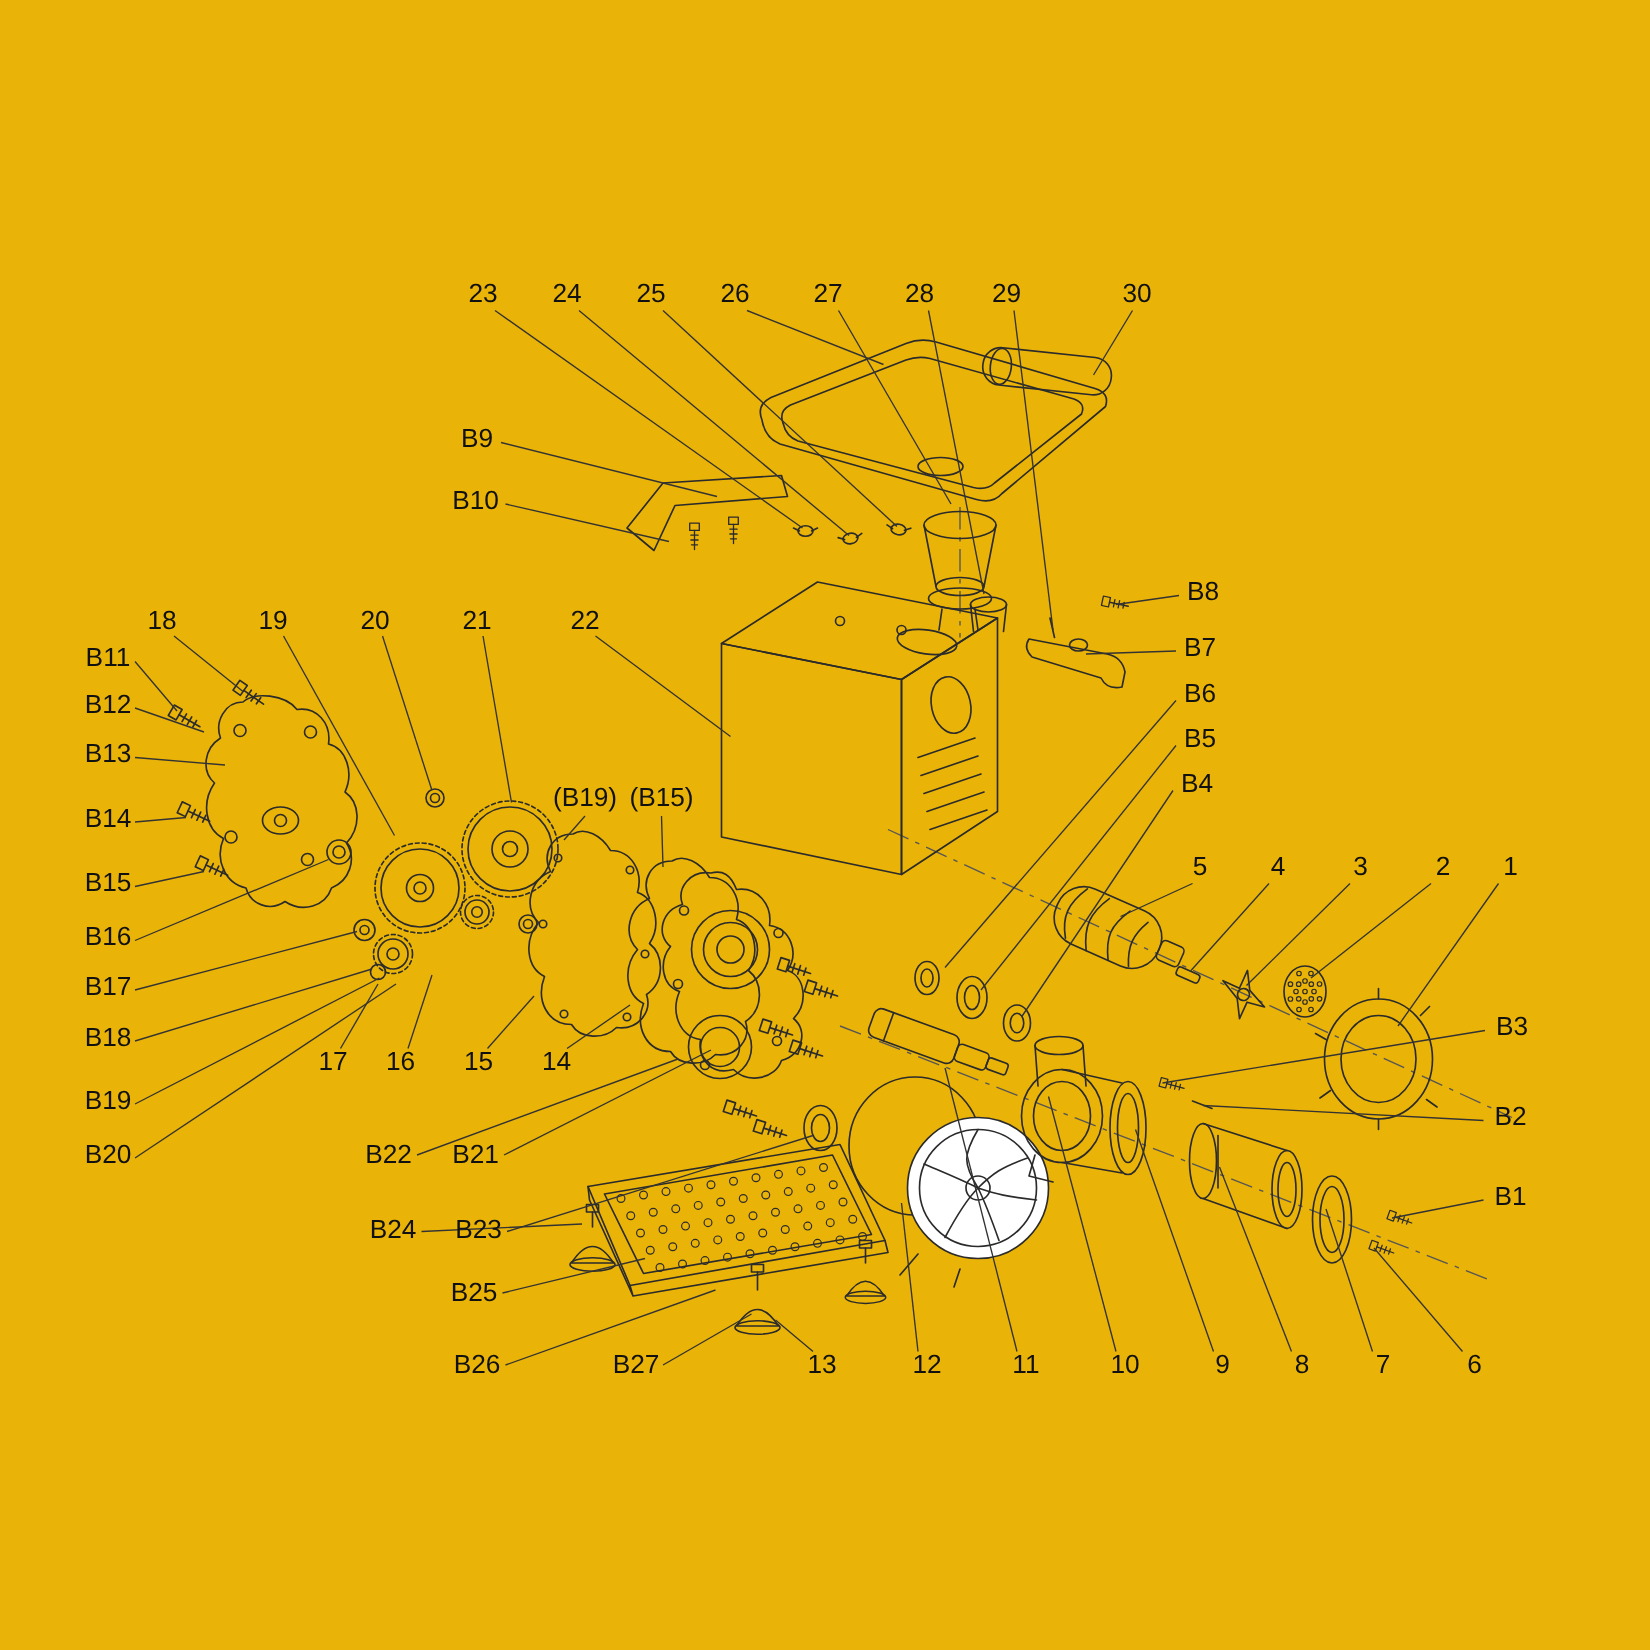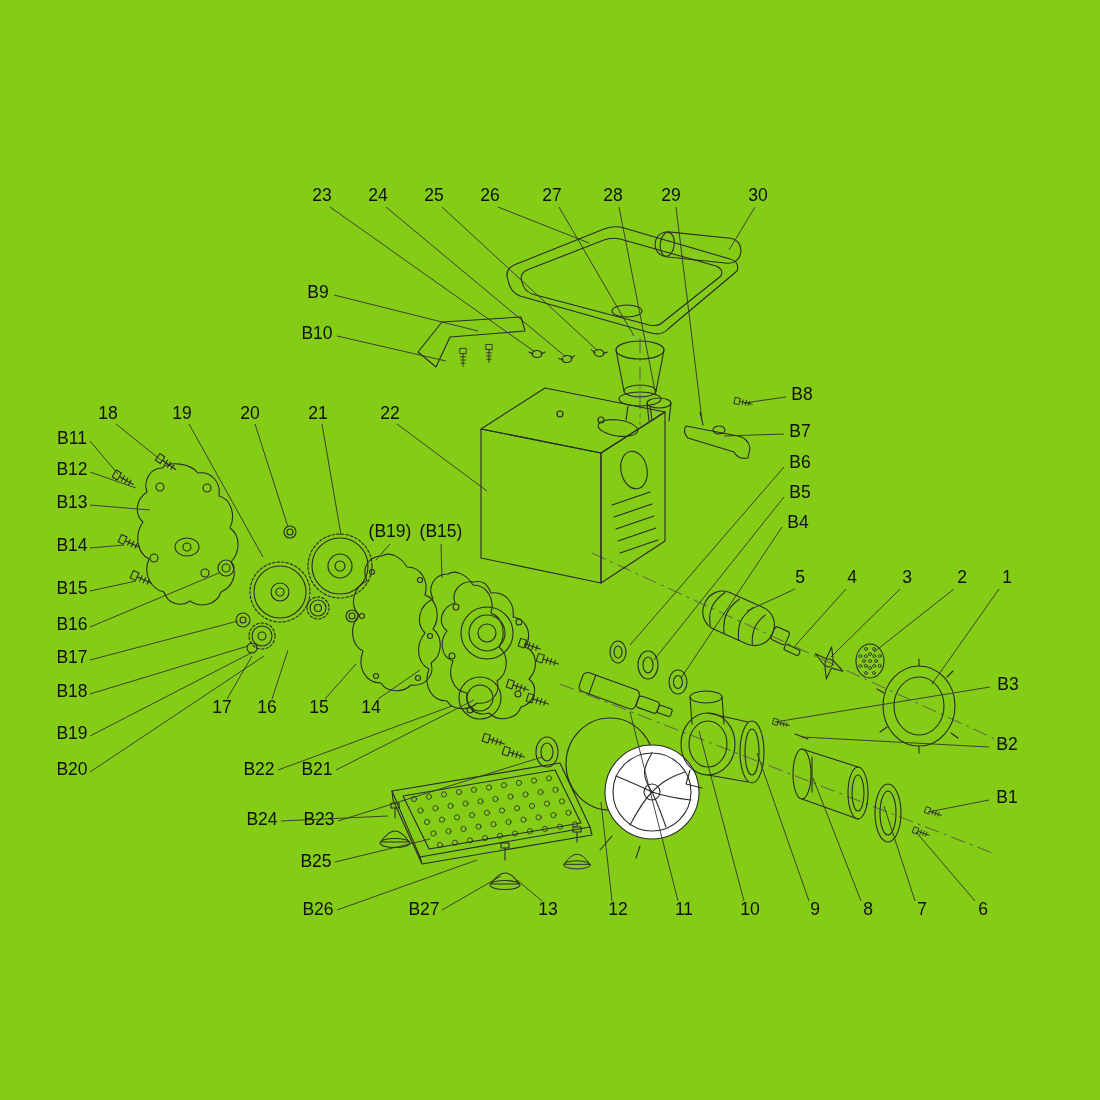--- a/index.html
+++ b/index.html
@@ -1,17 +1,17 @@
 <!DOCTYPE html>
 <html style="--line: #2b2b2b; --label: #111111;"><head>
 <meta charset="utf-8">
 <style>
   :root { --line:#2b2b2b; --label:#111; }
   html,body{margin:0;padding:0;background:#fff;width:1100px;height:1100px;overflow:hidden;}
-  #stage{position:relative;width:1100px;height:1100px;background:#84cc16;}
+  #stage{position:relative;width:1100px;height:1100px;background:#eab308;}
   svg{display:block;}
   .art{fill:none;stroke:var(--line);stroke-width:1.1;stroke-linecap:round;stroke-linejoin:round;}
   .artw{fill:#fff;stroke:var(--line);stroke-width:1.1;}
   .teeth{stroke-dasharray:2.6 2;}
   .axis{fill:none;stroke:#555;stroke-width:.9;stroke-dasharray:15 5 3 5;}
   #leaders polyline{fill:none;stroke:#333;stroke-width:.9;}
   #labels text{font:17.5px "Liberation Sans","DejaVu Sans",sans-serif;fill:var(--label);text-anchor:middle;}
   .dots circle{fill:none;stroke:var(--line);stroke-width:.8;}
 </style>
 </head>

